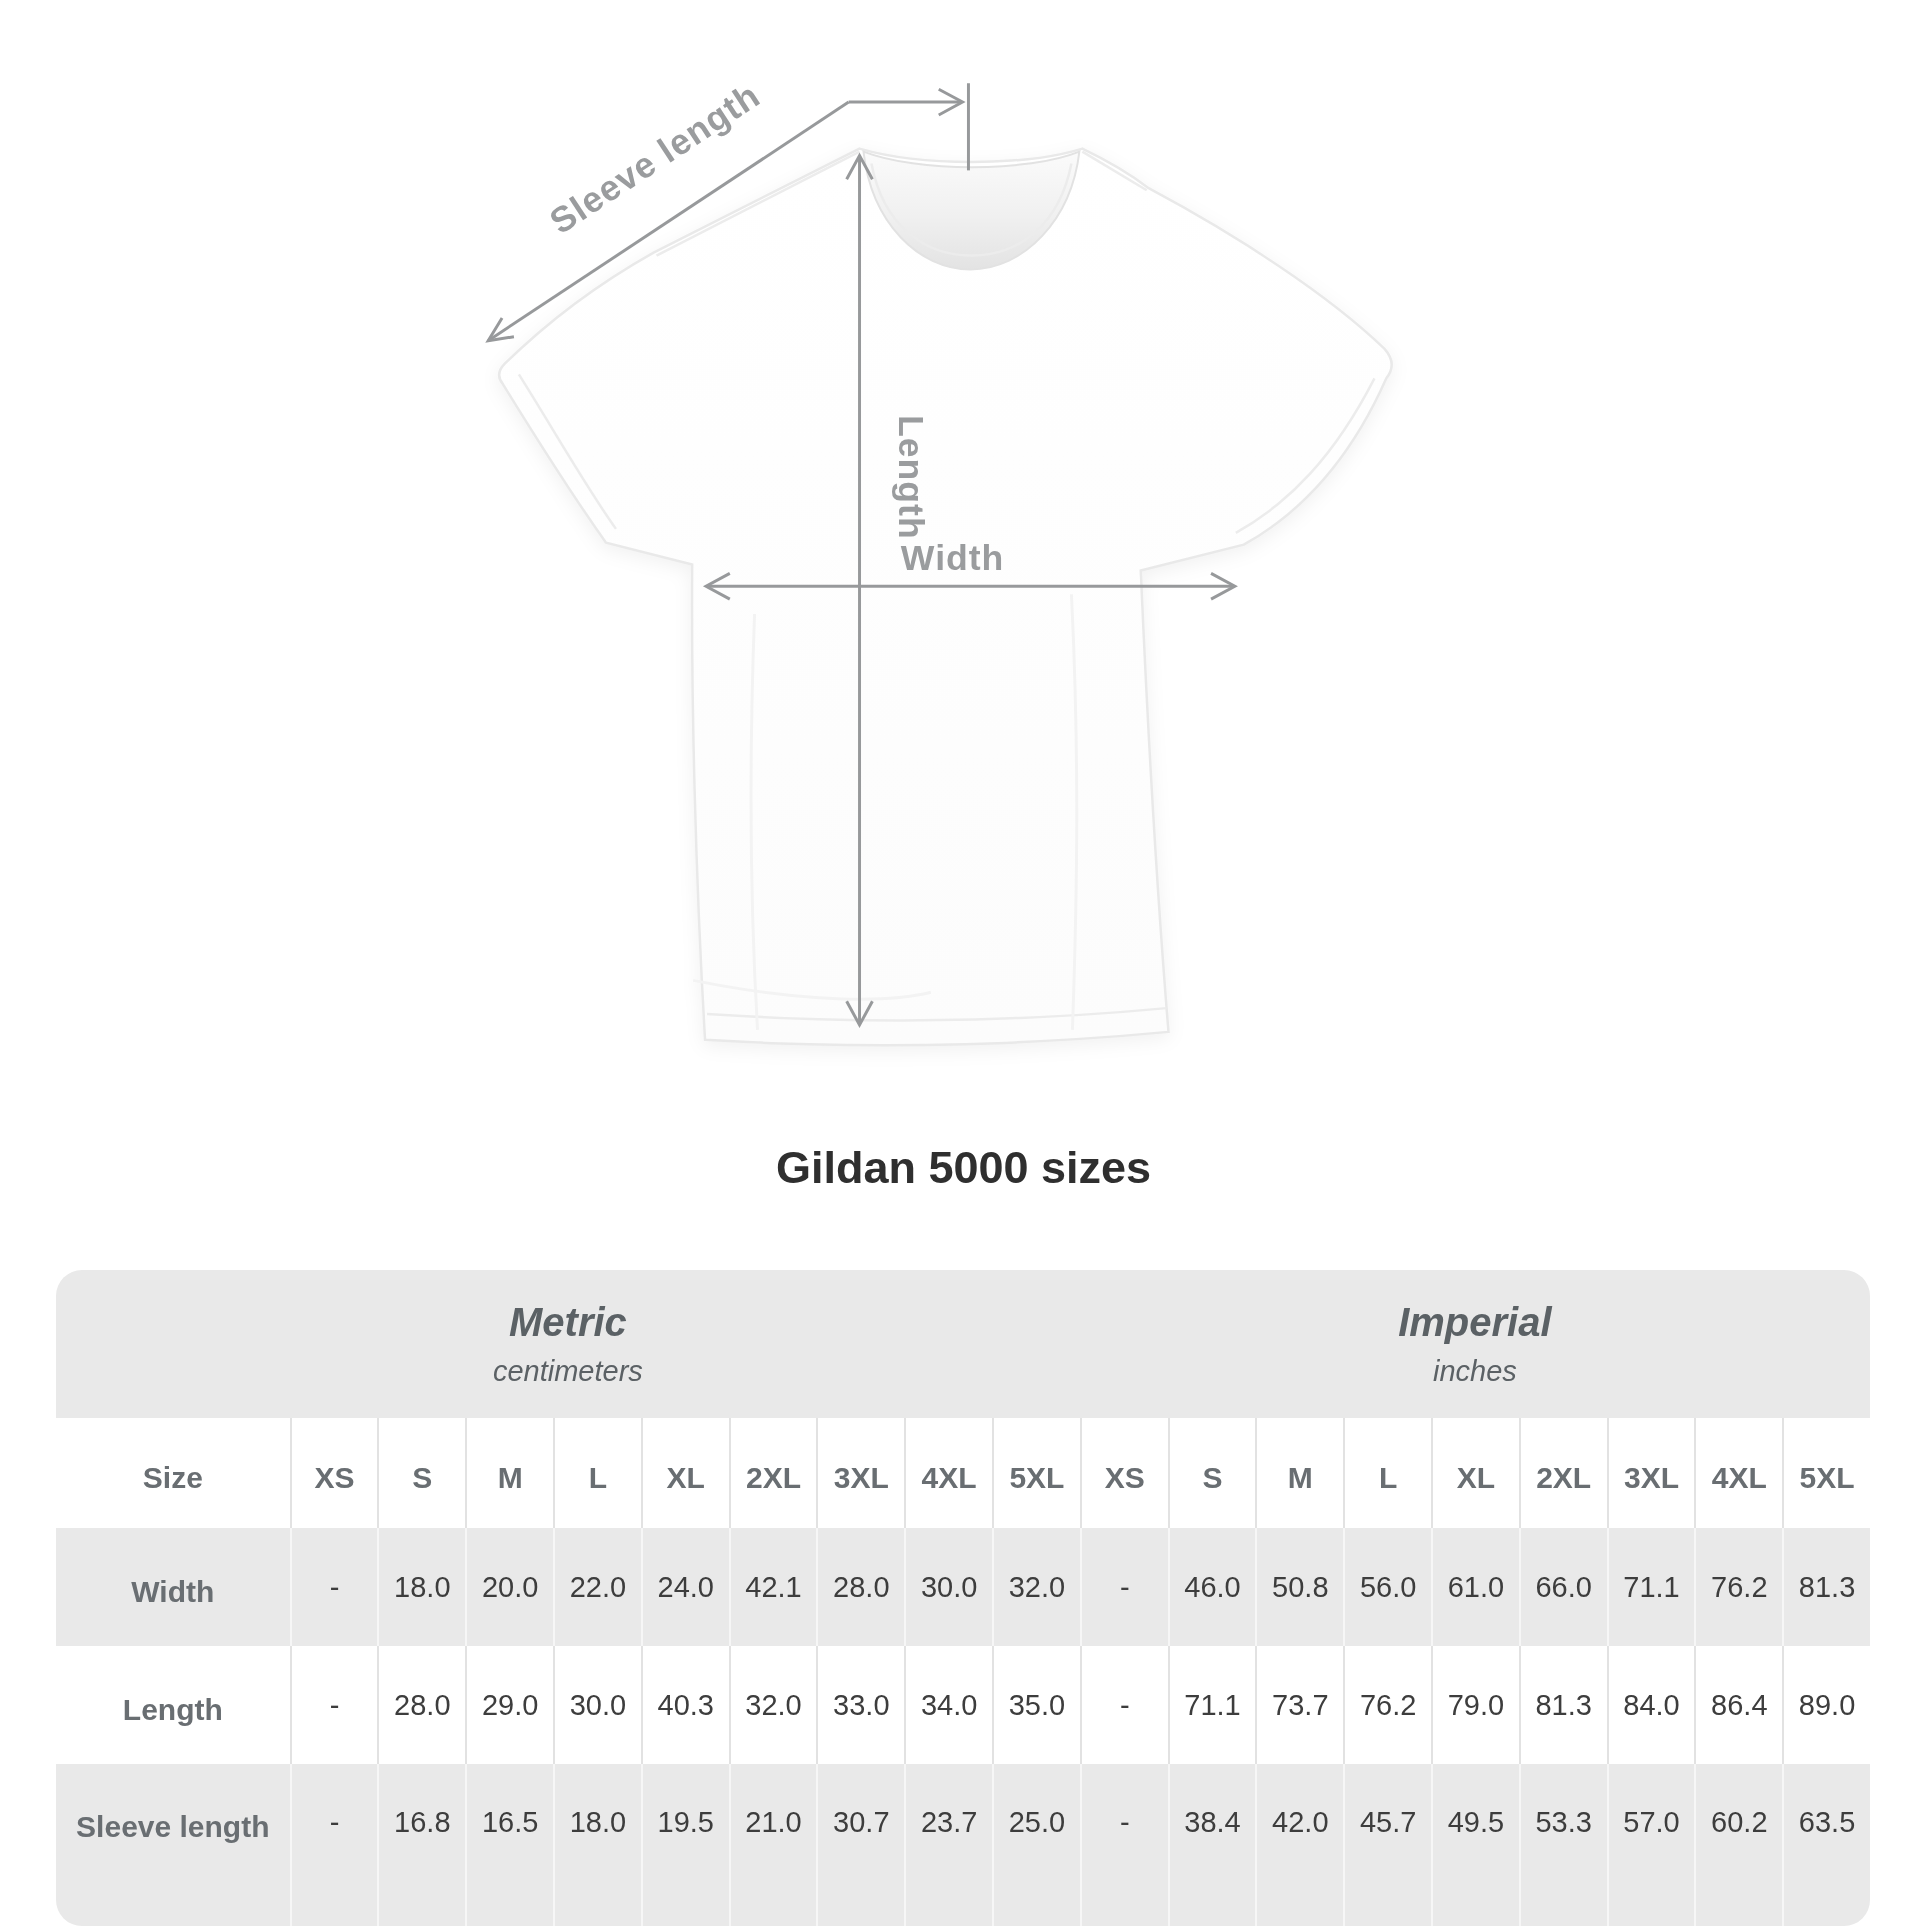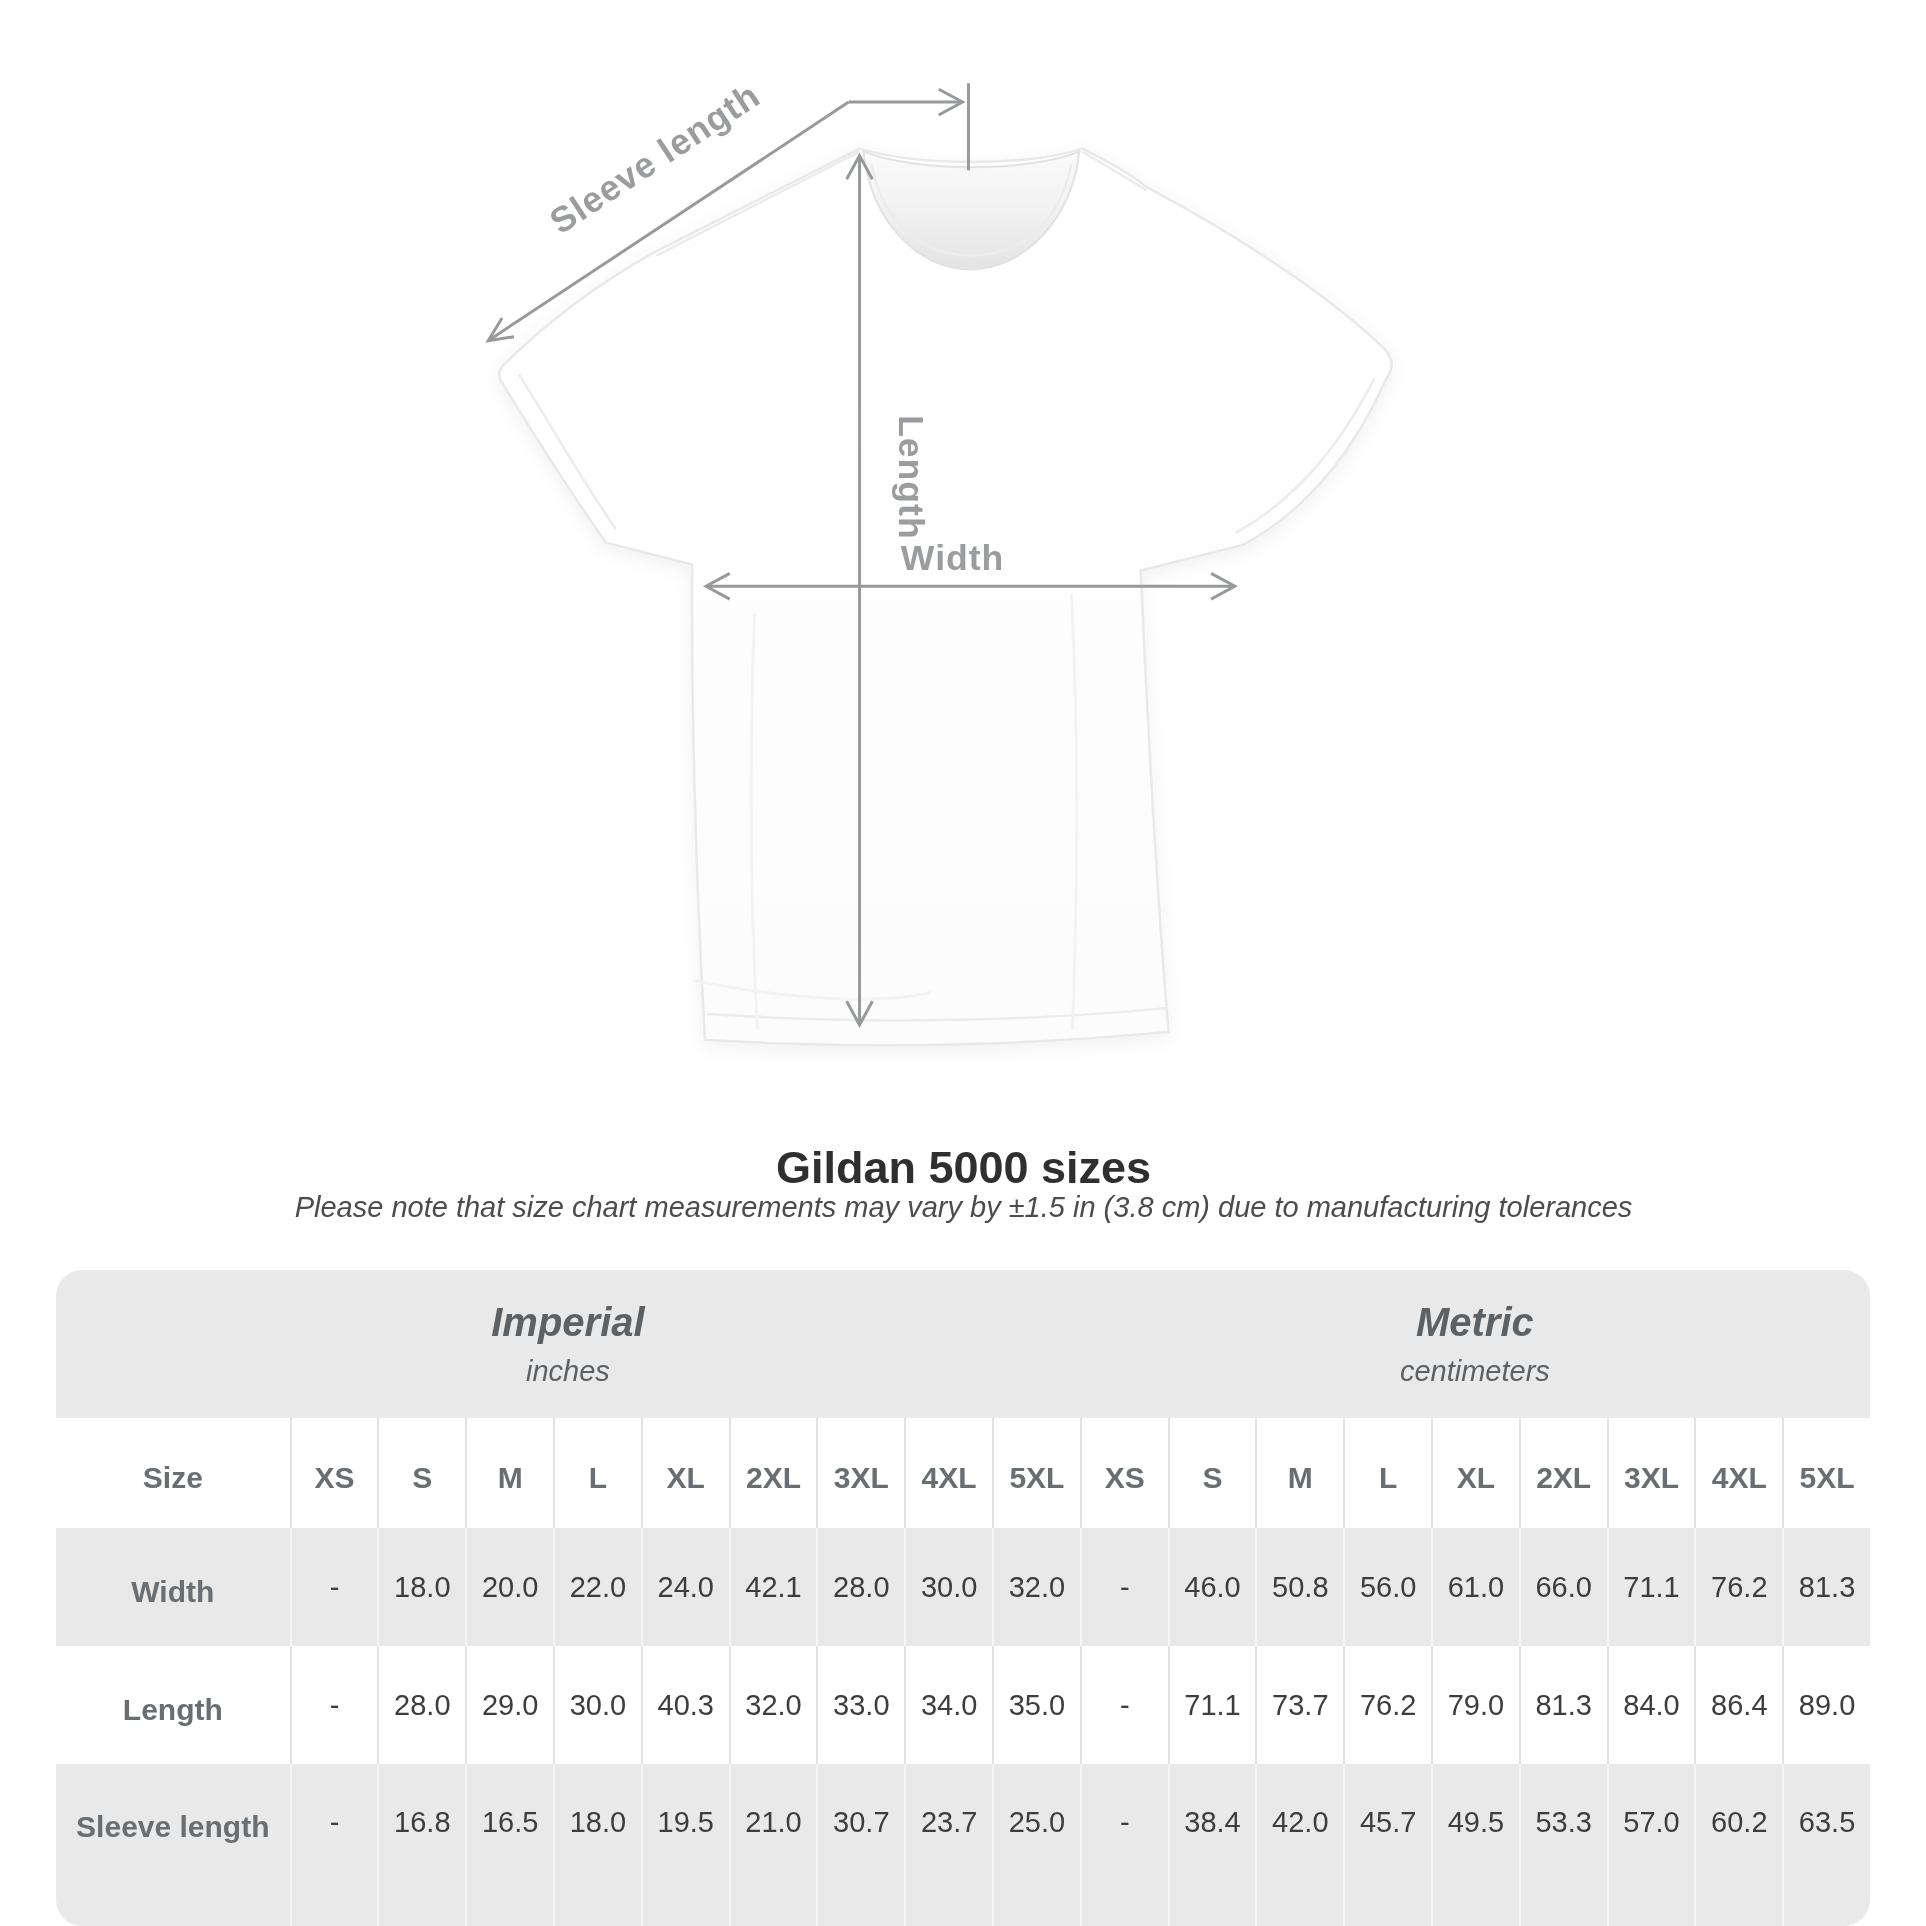--- a/index.html
+++ b/index.html
@@ -124,31 +124,30 @@
         </g>
       </g>
 
       <text class="dim-label" transform="translate(668,170) rotate(-33.4)" text-anchor="middle">Sleeve length</text>
       <text class="dim-label" transform="translate(908,482) rotate(90)" text-anchor="middle">Length</text>
       <text class="dim-label" x="962" y="576" text-anchor="middle">Width</text>
     </svg>
   </div>
 
   <div class="chart-title">Gildan 5000 sizes</div>
-  <div class="chart-subtitle">Please note that size chart measurements may vary by ±1.5 in (3.8 cm) due to manufacturing tolerances</div>
 
   <div class="size-table">
     <div class="unit-row">
       <div class="unit-cell">
+        <div class="unit-name">Metric</div>
+        <div class="unit-sub">centimeters</div>
+      </div>
+      <div class="unit-cell">
         <div class="unit-name">Imperial</div>
         <div class="unit-sub">inches</div>
-      </div>
-      <div class="unit-cell">
-        <div class="unit-name">Metric</div>
-        <div class="unit-sub">centimeters</div>
       </div>
     </div>
     <div>
         <div class="t-row row-white r-size">
           <div class="cell label-cell">
             <span>Size</span>
           </div>
           <div class="cell head-cell">
             <span>XS</span>
           </div>

